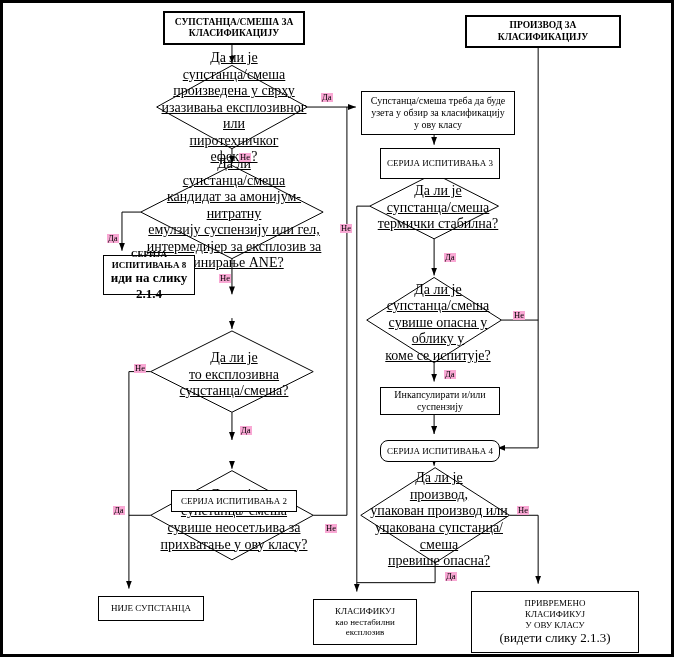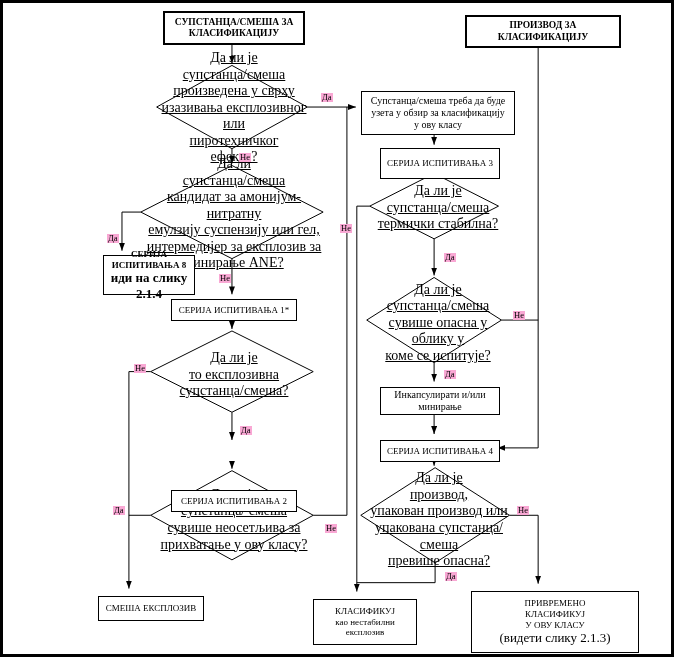--- a/index.html
+++ b/index.html
@@ -111,27 +111,26 @@
 
   <div class="node box" style="left:358px;top:88px;width:154px;height:44px;">Супстанца/смеша треба да буде
 узета у обзир за класификацију
 у ову класу</div>
   <div class="node box series" style="left:377px;top:145px;width:120px;height:31px;">СЕРИЈА ИСПИТИВАЊА 3</div>
   <div class="node box series stack" style="left:100px;top:252px;width:92px;height:40px;font-weight:bold;">
     <span>СЕРИЈА
 ИСПИТИВАЊА 8</span>
     <span class="note">иди на слику 2.1.4</span>
   </div>
-  <div class="node box series" style="left:168px;top:296px;width:126px;height:22px;">СЕРИЈА ИСПИТИВАЊА 1*</div>
   <div class="node box series" style="left:168px;top:443px;width:126px;height:22px;margin-top:44px;">СЕРИЈА ИСПИТИВАЊА 2</div>
   <div class="node box" style="left:377px;top:384px;width:120px;height:28px;">Инкапсулирати и/или
-минирање</div>
-  <div class="node box series" style="left:377px;top:437px;width:120px;height:22px;">СЕРИЈА ИСПИТИВАЊА 4</div>
+суспензију</div>
+  <div class="node box series" style="left:377px;top:437px;width:120px;height:22px;border-radius:8px;">СЕРИЈА ИСПИТИВАЊА 4</div>
 
-  <div class="node box terminal" style="left:95px;top:593px;width:106px;height:25px;">СМЕША ЕКСПЛОЗИВ</div>
+  <div class="node box terminal" style="left:95px;top:593px;width:106px;height:25px;">НИЈЕ СУПСТАНЦА</div>
   <div class="node box terminal" style="left:310px;top:596px;width:104px;height:46px;">КЛАСИФИКУЈ
 као нестабилни
 експлозив</div>
   <div class="node box terminal stack" style="left:468px;top:588px;width:168px;height:62px;">
     <span>ПРИВРЕМЕНО
 КЛАСИФИКУЈ
 У ОВУ КЛАСУ</span>
     <span class="note">(видети слику 2.1.3)</span>
   </div>
 

